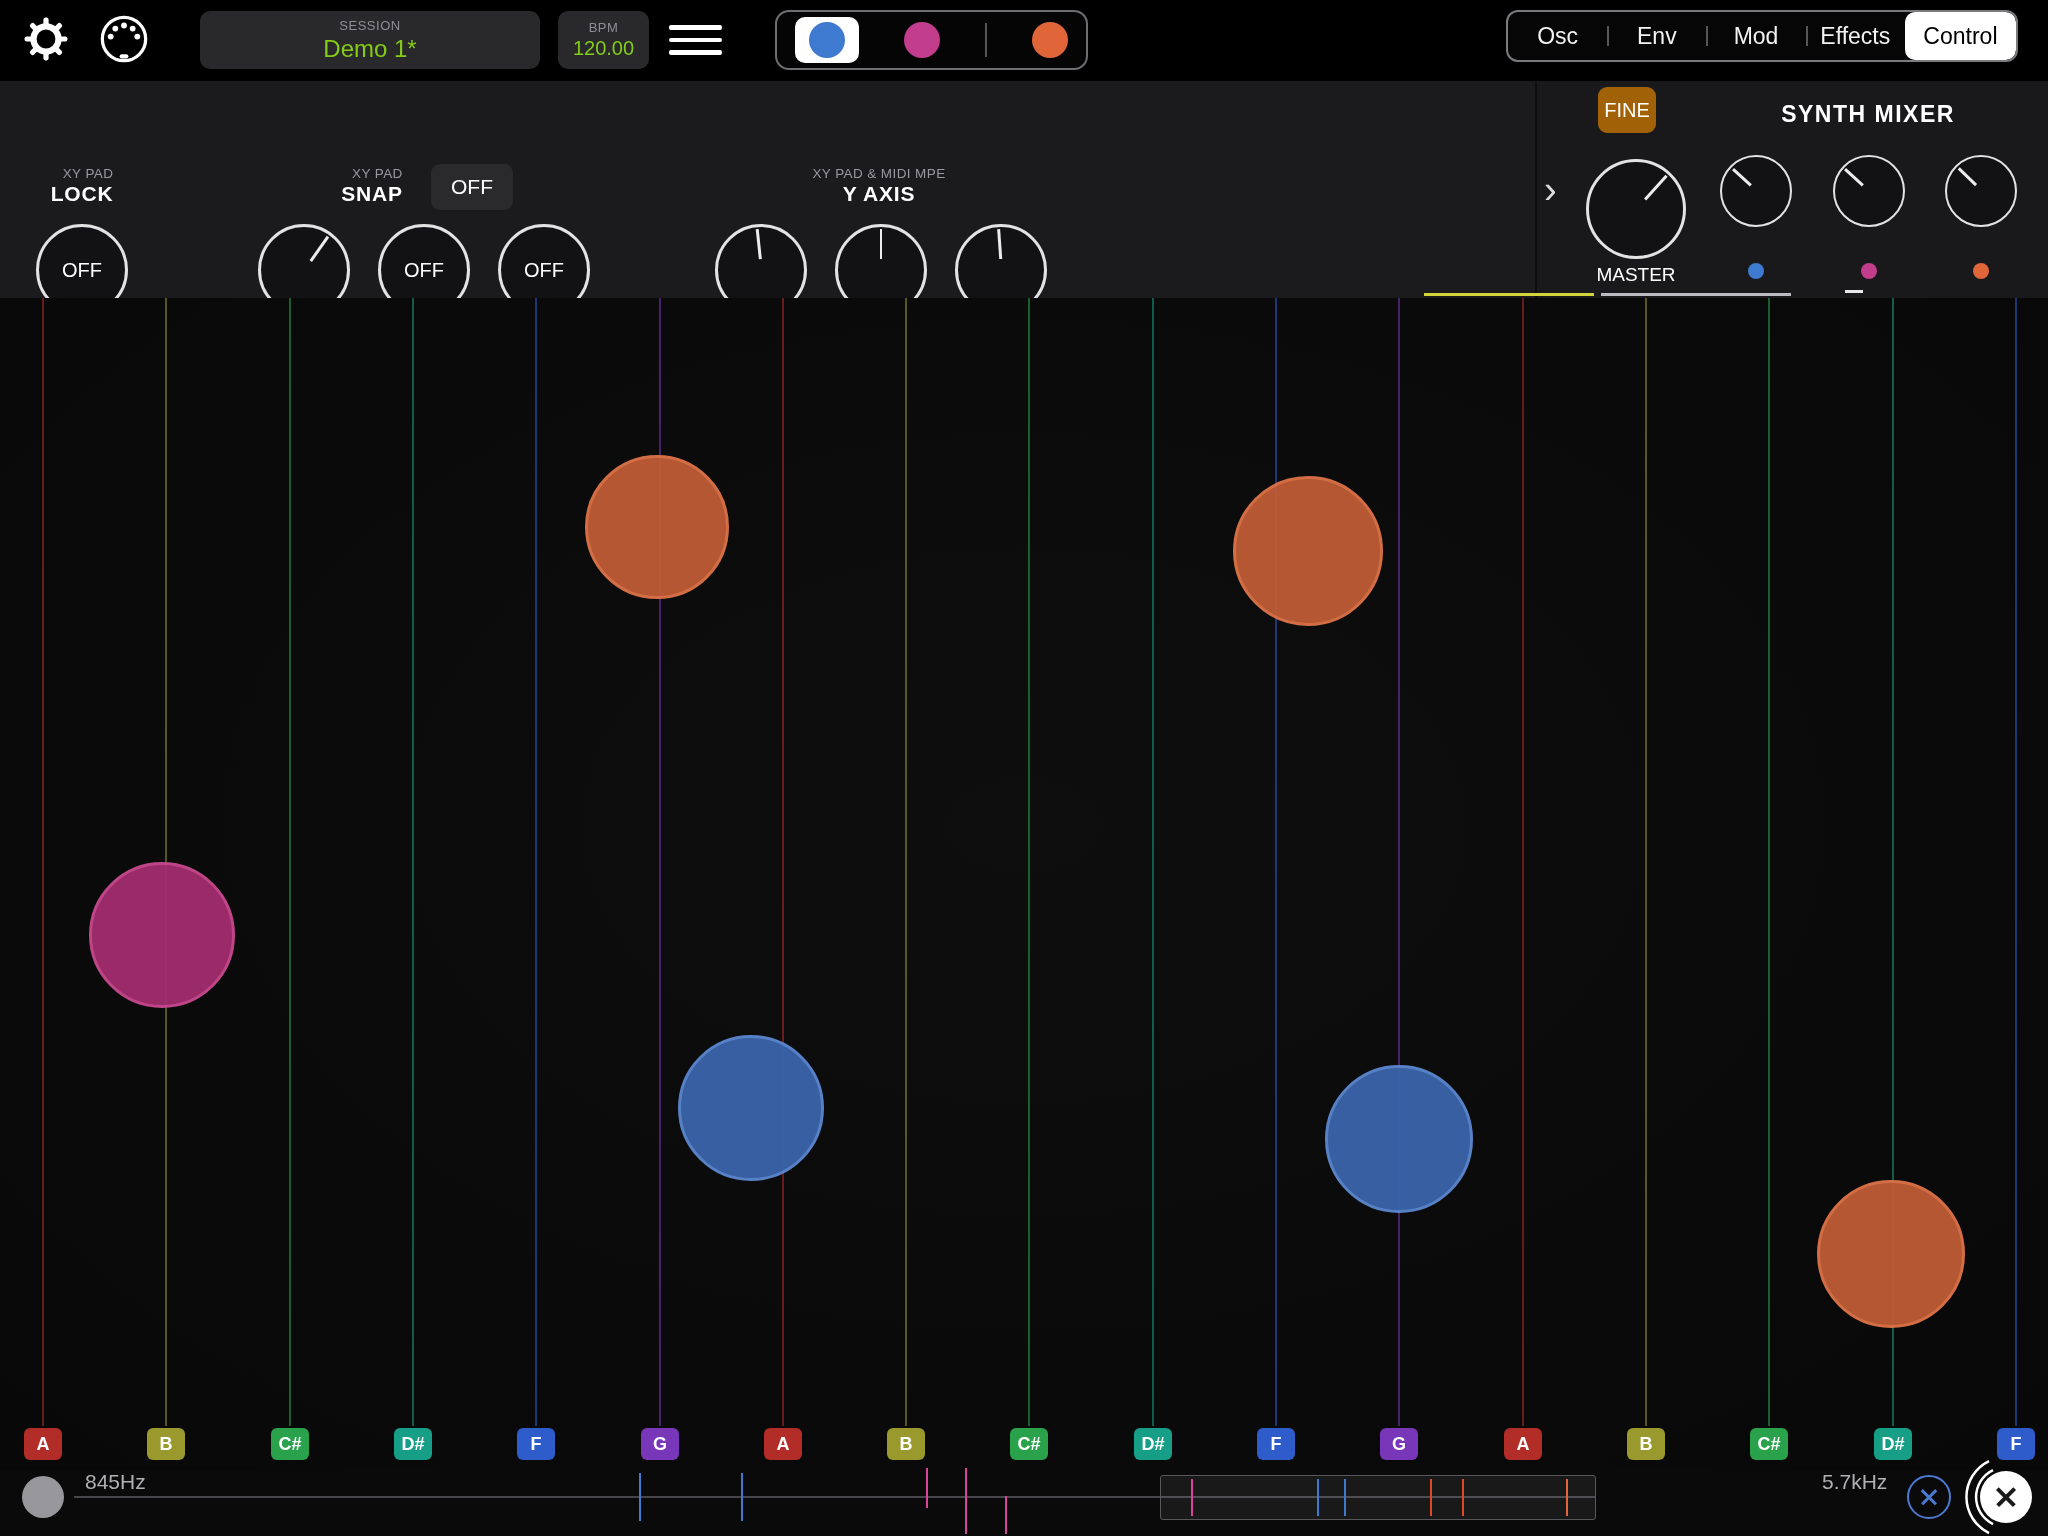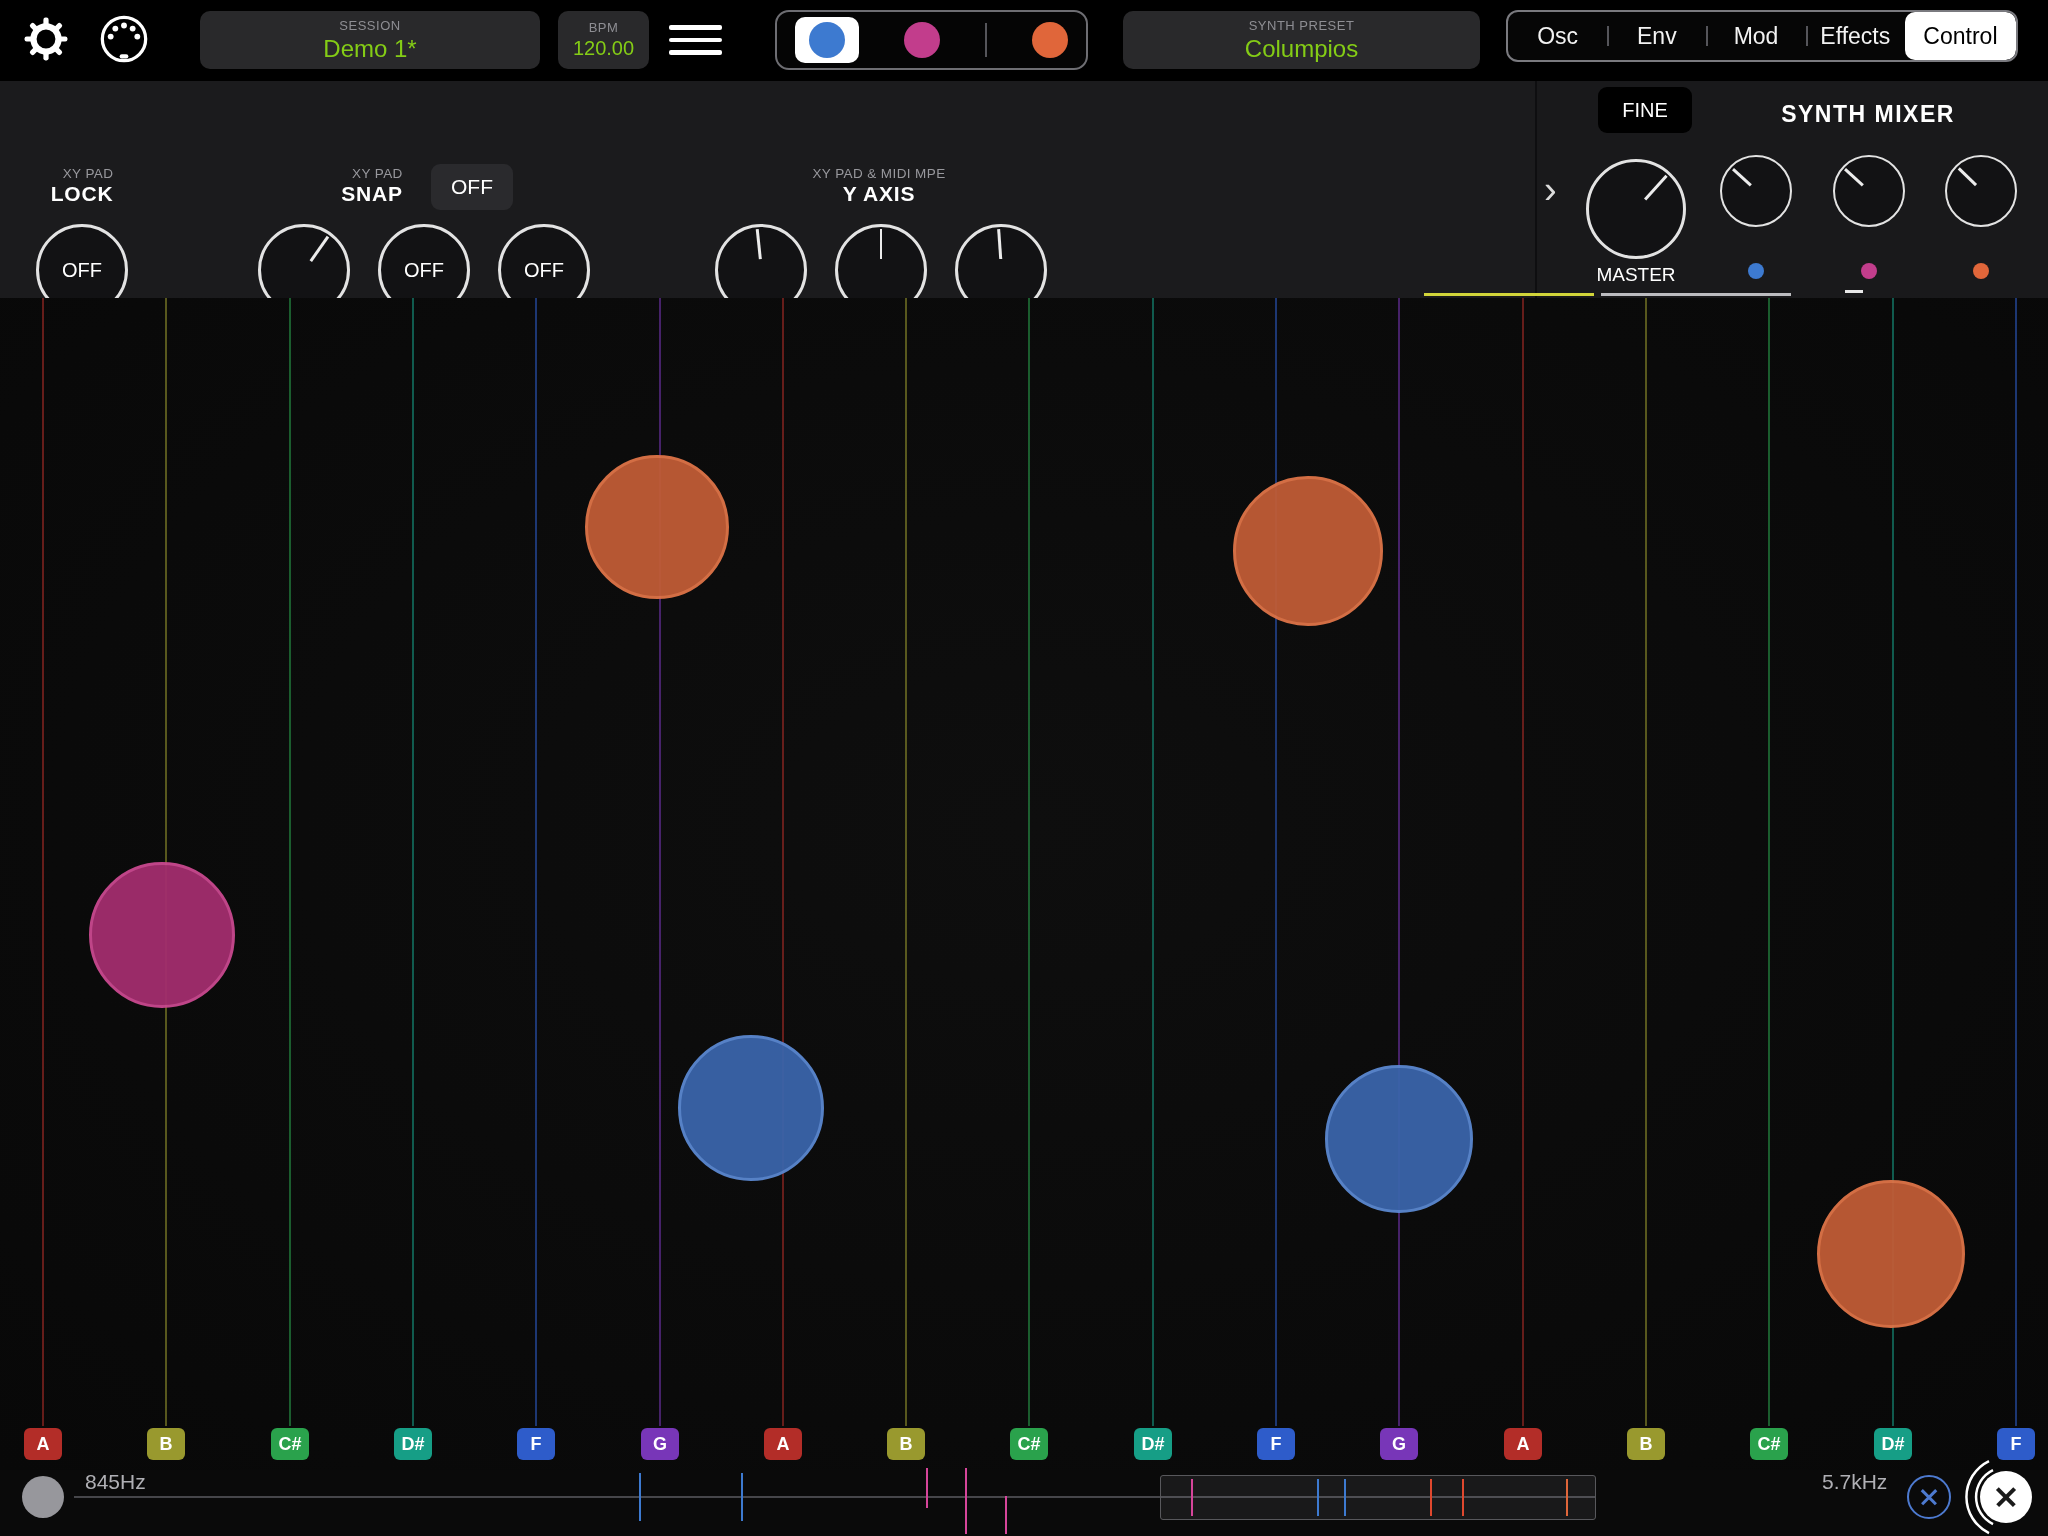--- a/index.html
+++ b/index.html
@@ -43,21 +43,21 @@
   .knob .ptr { position:absolute; left:calc(50% - 1.25px); top:2px; width:2.5px; height:30px; background:#ececec; transform-origin:50% 41px; }
   .knob .offtxt { font-size:20px; color:#fff; }
   .klabel { font-size:19px; color:#fff; white-space:nowrap; }
   .klabel.boxed { background:#262628; padding:5px 12px; border-radius:7px; }
   .snap-off { position:absolute; left:173px; top:-2px; width:82px; height:46px; background:#2a2a2d; border-radius:9px; display:flex; align-items:center; justify-content:center; font-size:21px; }
   .underline { position:absolute; height:3px; }
 
   
   .mixer { position:absolute; left:1535px; top:81px; width:513px; height:217px; background:#19191b; border-left:2px solid #0e0e10; }
   .chevron { position:absolute; left:7px; top:90px; font-size:38px; color:#dcdcdc; line-height:38px; }
-  .fine-btn { position:absolute; left:61px; top:6px; width:94px; height:46px; background:#000000; border-radius:9px; display:flex; align-items:center; justify-content:center; font-size:20px; }
+  .fine-btn { position:absolute; left:61px; top:6px; width:58px; height:46px; background:#a16207; border-radius:9px; display:flex; align-items:center; justify-content:center; font-size:20px; }
   .mixer-title { position:absolute; left:186px; top:20px; width:290px; text-align:center; font-size:23px; font-weight:700; letter-spacing:1.5px; }
   .knob.master { position:absolute; left:49px; top:78px; width:100px; height:100px; }
   .knob.master .ptr { height:32px; transform-origin:50% 45px; }
   .master-label { position:absolute; left:39px; top:183px; width:120px; text-align:center; font-size:19px; }
   .knob.small { width:72px; height:72px; border-width:2.5px; }
   .knob.small .ptr { height:24px; transform-origin:50% 31.5px; }
   .mix-dot { position:absolute; width:16px; height:16px; border-radius:50%; }
 
   
   .pad-surface { position:absolute; left:0; top:298px; width:2048px; height:1172px; background:radial-gradient(ellipse at 50% 45%, #0e0e0e 0%, #080808 100%); }
@@ -126,24 +126,20 @@
         <span></span>
       </div>
     <div class="voice-select">
         <div class="voice-sel-box">
           <div class="voice-dot" style="background: rgb(61, 122, 208);"></div>
         </div>
         <div class="voice-dot" style="background: rgb(194, 61, 140);"></div>
         <div class="voice-divider"></div>
         <div class="voice-dot" style="background: rgb(224, 102, 58);"></div>
       </div>
-    <div class="valuebox preset">
-      <div class="lbl">SYNTH PRESET</div>
-      <div class="val">Columpios</div>
-    </div>
     <div class="tabbar">
         <div class="tab">Osc</div>
         <div class="tab">Env</div>
         <div class="tab">Mod</div>
         <div class="tab">Effects</div>
         <div class="tab active">Control</div>
       </div>
   </div>
 
   <div class="panel">

